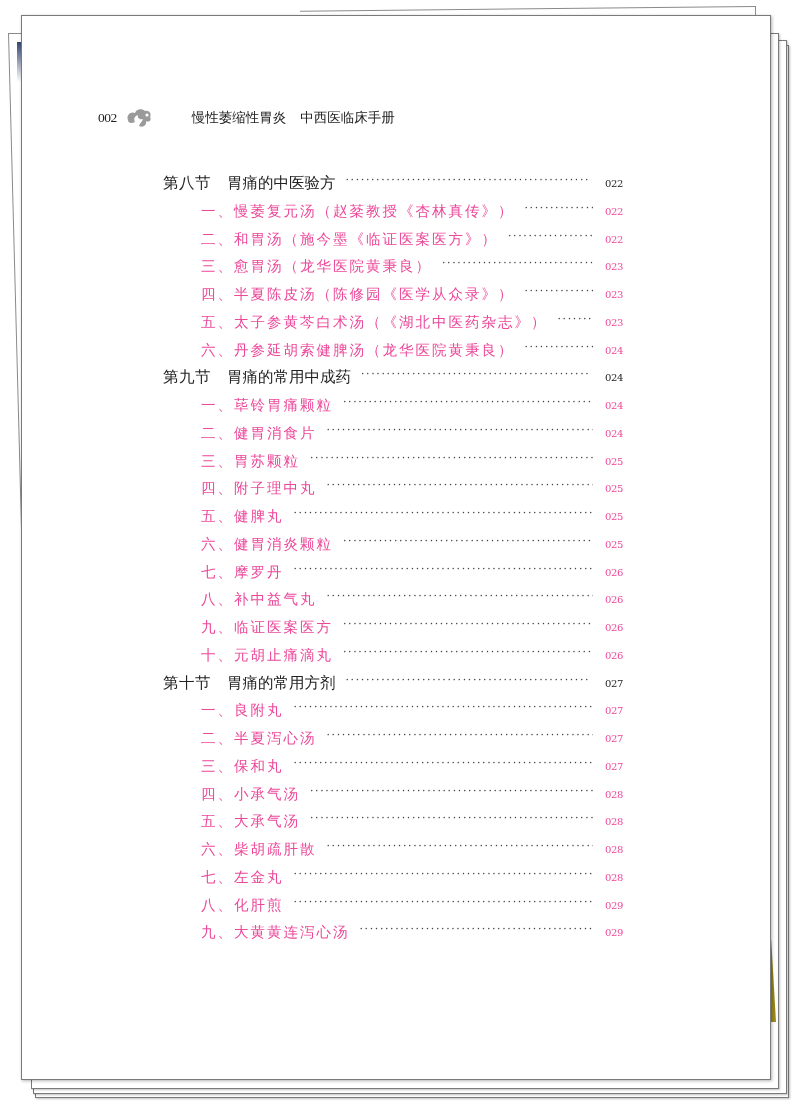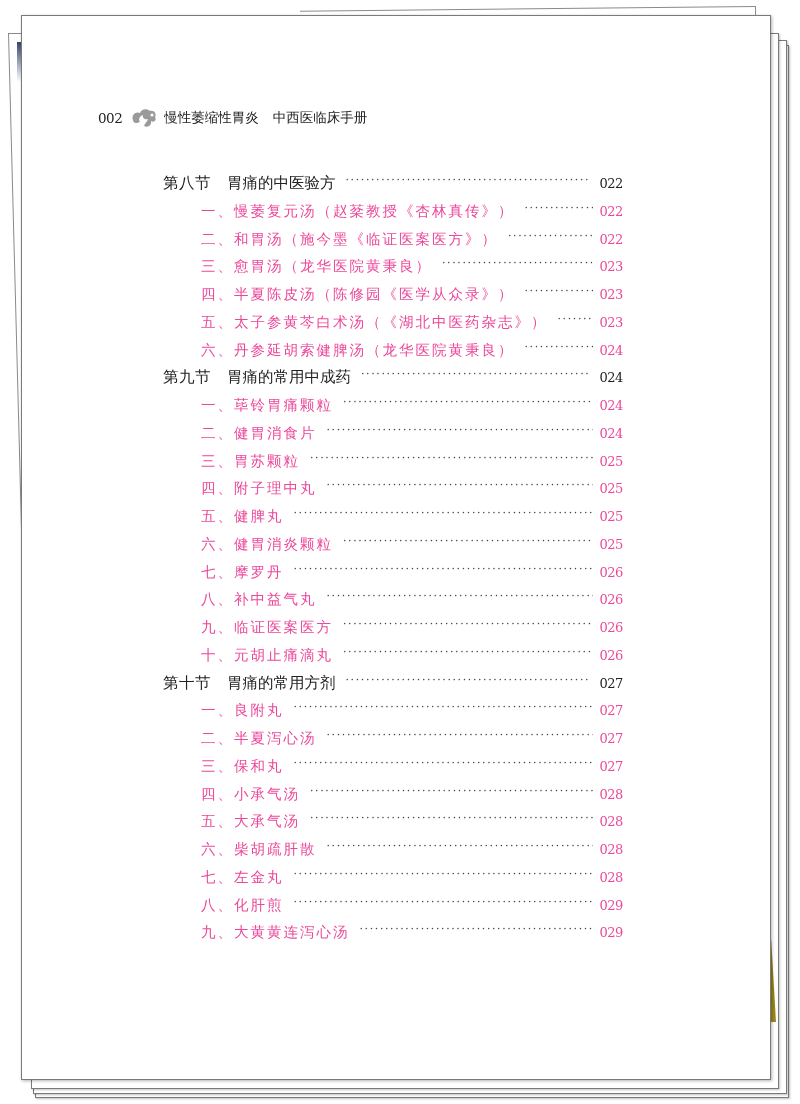--- a/index.html
+++ b/index.html
@@ -33,45 +33,45 @@
       border-top: 1px solid #8a8a8a; border-right: 1px solid #8a8a8a;
       transform: rotate(-0.6deg); transform-origin: right top;
     }
     .main-page {
       position: absolute; left: 21px; top: 15px; width: 748px; height: 1063px;
       background: #fff; border: 1px solid #7a7a7a;
       box-shadow: 1px 1px 3px rgba(0,0,0,0.3);
     }
     .running-head {
       position: absolute; left: 98px; top: 106px; height: 24px;
-      display: flex; align-items: center; font-size: 13.5px; color: #222;
+      display: flex; align-items: center; font-size: 13.5px; color: #222; font-family: Liberation Serif, serif;
     }
     .running-head .pgno { margin-right: 8px; letter-spacing: -0.5px; }
     .cloud-icon { width: 28px; height: 24px; margin-right: 6px; }
-    .running-head .title { margin-right: 14px; }
+    .running-head .title { margin-right: 14px; margin-left: 33px; }
     .toc {
       position: absolute; left: 163px; top: 170px; width: 460px;
     }
     .row {
       display: flex; align-items: center; height: 27.75px; line-height: 27.75px;
       color: #222;
     }
     .row.section { font-size: 15.5px; }
     .row.item { font-size: 14.5px; padding-left: 38px; color: #ec4899; letter-spacing: 2px; }
     .row.item .tx { letter-spacing: 2px; }
     .row.section .label { margin-right: 16px; letter-spacing: 0.5px; }
     .row .tx { white-space: nowrap; }
     .row .dots {
       flex: 1; overflow: hidden; white-space: nowrap; margin: 0 6px 0 10px;
       color: #444; letter-spacing: 1.6px; font-size: 11px; position: relative; top: -3px;
     }
     .row .dots::before {
       content: "··································································································";
     }
-    .row .page { width: 26px; text-align: right; font-size: 13px; letter-spacing: -0.4px; }
+    .row .page { width: 26px; text-align: right; font-size: 10px; letter-spacing: -0.4px; }
     .row.item .page { width: 24px; }
   </style>
 </head>
 <body>
 
 <div class="sheet" style="left:35px; top:45px; width:752px; height:1051px;"></div>
 <div class="sheet" style="left:33px; top:40px; width:752px; height:1052px;"></div>
 <div class="sheet" style="left:31px; top:33px; width:746px; height:1054px;"></div>
 <div class="back-tilt-left"></div>
 <div class="top-tilt"></div>

